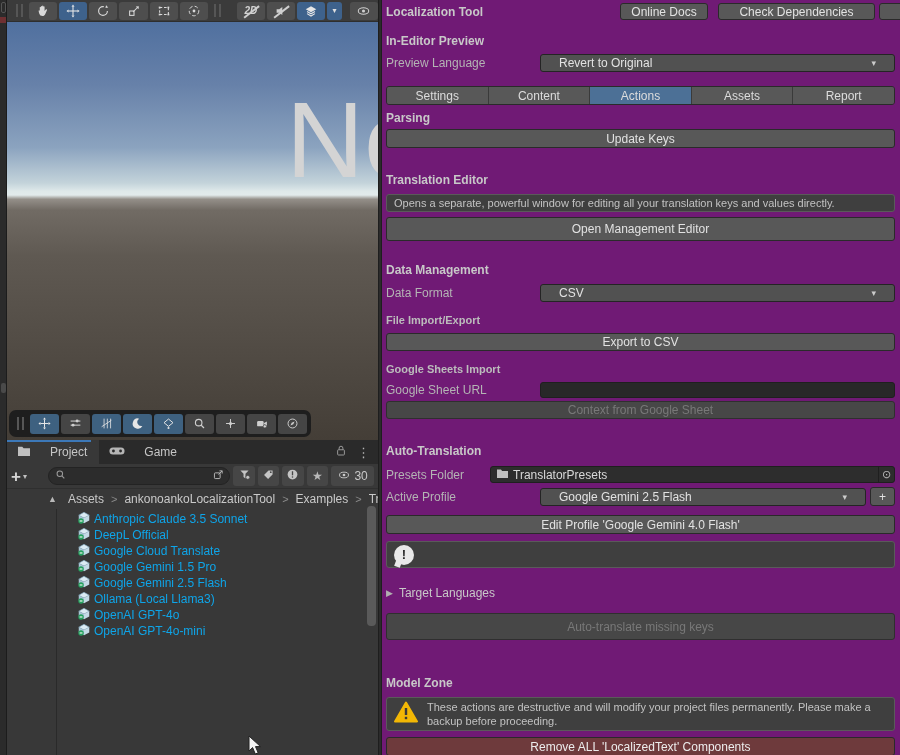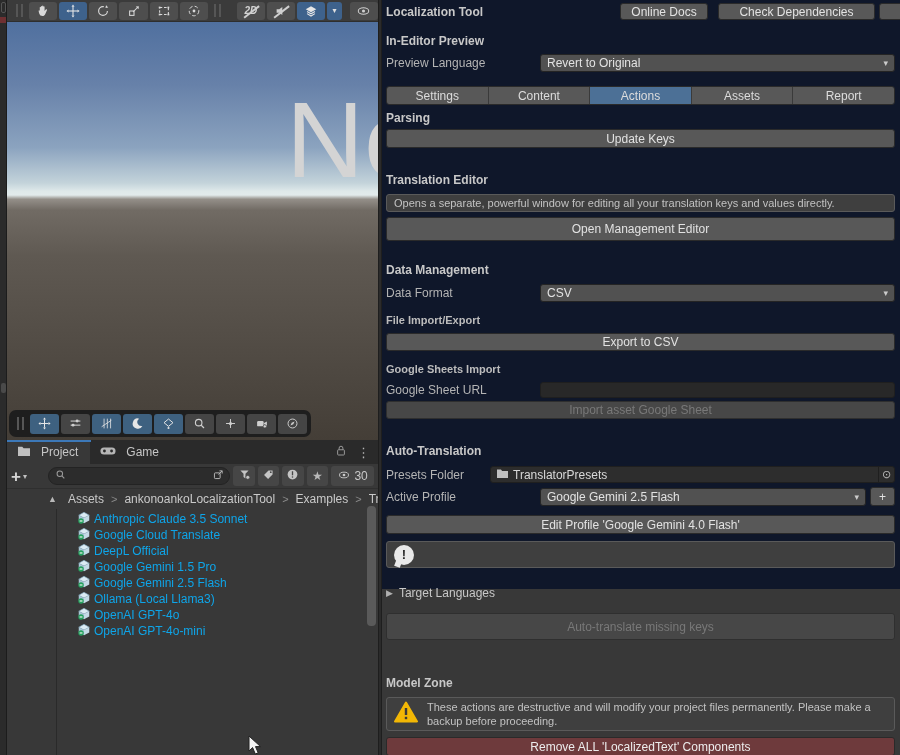--- a/index.html
+++ b/index.html
@@ -27,21 +27,21 @@
     background:linear-gradient(180deg,#50709f 0%,#6781a9 15%,#8ba3bf 30%,#c3d3da 38.5%,#dfe9ea 40.5%,#e2ebec 41.4%,#948f89 42.4%,#716b64 45%,#5f5952 56%,#443e37 100%); }
   #scene-text { position:absolute; left:279px; top:64px; font-size:108px; color:#d4d4d4; line-height:1; }
   #scene-overlay { position:absolute; left:2px; bottom:3px; height:27px; background:#1e1e1e; border-radius:7px; display:flex; align-items:center; gap:2px; padding:0 4px; }
   #scene-overlay .tbtn { height:20px; background:#454545; }
   #scene-overlay .tbtn.on { background:#3e6180; }
 
   
   #project-panel { position:absolute; left:7px; top:440px; width:371px; height:315px; background:#383838; }
   #proj-focusline { position:absolute; left:0; top:0; width:84px; height:2px; background:#3c78b8; }
   #proj-tabbar { position:absolute; left:0; top:0; width:100%; height:24px; background:#2a2a2a; display:flex; align-items:stretch; }
-  .ptab { display:flex; align-items:center; gap:10px; padding:0 12px 0 10px; color:#c6c6c6; }
+  .ptab { display:flex; align-items:center; gap:19px; padding:0 12px 0 10px; color:#c6c6c6; }
   .ptab.active { background:#383838; }
   #proj-tab-icons { margin-left:auto; display:flex; align-items:center; gap:10px; padding-right:8px; color:#9a9a9a; }
   .kebab { font-size:13px; color:#b5b5b5; }
 
   #proj-toolbar { position:absolute; left:0; top:24px; width:100%; height:25px; display:flex; align-items:center; padding:0 4px; border-bottom:1px solid #2f2f2f; }
   #plus-group { display:flex; align-items:center; gap:2px; width:40px; color:#d6d6d6; }
   #plus-group .plus { font-size:17px; font-weight:bold; line-height:1; }
   #plus-group .arr { font-size:8px; color:#c0c0c0; }
   #proj-search { flex:0 0 178px; height:18px; background:#2c2c2c; border:1px solid #232323; border-radius:9px; display:flex; align-items:center; padding:0 4px 0 6px; }
   #proj-search input { flex:1; background:transparent; border:none; outline:none; color:#ddd; font-size:11px; min-width:0; }
@@ -56,27 +56,27 @@
 
   #tree-pane { position:absolute; left:0; top:69px; width:50px; height:246px; border-right:1px solid #2a2a2a; }
   #tree-scroll { position:absolute; right:2px; top:66px; width:9px; height:120px; background:#5a5a5a; border-radius:4px; }
   #asset-list { position:absolute; left:51px; top:71px; right:6px; }
   .arow { height:16px; display:flex; align-items:center; gap:3px; padding-left:19px; color:#0ea5e9; white-space:nowrap; }
 
   
   #v-divider { position:absolute; left:378px; top:0; width:4px; height:755px; background:#2b2b2b; border-left:1px solid #1e1e1e; border-right:1px solid #1e1e1e; }
 
   
-  #inspector { position:absolute; left:382px; top:0; width:518px; height:589px; background:#0f172a; padding:2px 5px 0 4px; }
+  #inspector { position:absolute; left:382px; top:0; width:518px; height:755px; background:#701a75; padding:2px 5px 0 4px; }
   .hdr { font-weight:bold; color:#c8c8c8; }
   .subhdr { font-weight:bold; font-size:11px; color:#bcbcbc; }
   .row { display:flex; align-items:center; }
   .lbl { width:154px; flex:none; color:#b4b4b4; }
   .lbl.narrow { width:104px; }
-  .dd { flex:1; height:18px; background:#515151; border:1px solid #242424; border-radius:3px; display:flex; align-items:center; padding:0 6px; color:#e2e2e2; }
+  .dd { flex:1; height:18px; background:#515151; border:1px solid #242424; border-radius:3px; display:flex; align-items:center; padding:0 18px; color:#e2e2e2; }
   .dd .arr { margin-left:auto; font-size:9px; color:#cccccc; }
   .btn { height:19px; background:#585858; border:1px solid #2a2a2a; border-radius:3px; display:flex; align-items:center; justify-content:center; color:#e2e2e2; font-size:12px; }
   .btn.tall { height:24px; }
   .btn.disabled { background:#474747; color:#787878; border-color:#2f2f2f; }
   .btn.danger { background:#6e3a3c; color:#ececec; border-color:#2a2a2a; }
   #hdr-row { position:relative; height:19px; display:flex; align-items:center; }
   #hdr-row .btn { position:absolute; top:1px; height:17px; }
   #btn-docs { left:234px; width:88px; }
   #btn-deps { left:332px; width:157px; }
   #btn-sliver { right:-6px; width:22px; border-radius:3px 0 0 3px; }
@@ -387,31 +387,31 @@
         <span>Anthropic Claude 3.5 Sonnet</span>
       </div>
       <div class="arow">
         <span><svg width="14" height="14" viewBox="0 0 16 16">
               <path d="M8 1.5 14 4.8 8 8 2 4.8Z" fill="#dcebf3" stroke="#7fa9c0" stroke-width="0.7"></path>
               <path d="M2 4.8V10.8L8 14V8Z" fill="#a9c6d6"></path>
               <path d="M14 4.8V10.8L8 14V8Z" fill="#c4dae6"></path>
               <circle cx="4.6" cy="11.4" r="3.1" fill="#27a05f"></circle>
               <rect x="3" y="10.8" width="3.2" height="1.2" fill="#ffffff"></rect>
             </svg></span>
+        <span>DeepL Official</span>
+      </div>
+      <div class="arow">
+        <span><svg width="14" height="14" viewBox="0 0 16 16">
+              <path d="M8 1.5 14 4.8 8 8 2 4.8Z" fill="#dcebf3" stroke="#7fa9c0" stroke-width="0.7"></path>
+              <path d="M2 4.8V10.8L8 14V8Z" fill="#a9c6d6"></path>
+              <path d="M14 4.8V10.8L8 14V8Z" fill="#c4dae6"></path>
+              <circle cx="4.6" cy="11.4" r="3.1" fill="#27a05f"></circle>
+              <rect x="3" y="10.8" width="3.2" height="1.2" fill="#ffffff"></rect>
+            </svg></span>
         <span>Google Cloud Translate</span>
-      </div>
-      <div class="arow">
-        <span><svg width="14" height="14" viewBox="0 0 16 16">
-              <path d="M8 1.5 14 4.8 8 8 2 4.8Z" fill="#dcebf3" stroke="#7fa9c0" stroke-width="0.7"></path>
-              <path d="M2 4.8V10.8L8 14V8Z" fill="#a9c6d6"></path>
-              <path d="M14 4.8V10.8L8 14V8Z" fill="#c4dae6"></path>
-              <circle cx="4.6" cy="11.4" r="3.1" fill="#27a05f"></circle>
-              <rect x="3" y="10.8" width="3.2" height="1.2" fill="#ffffff"></rect>
-            </svg></span>
-        <span>DeepL Official</span>
       </div>
       <div class="arow">
         <span><svg width="14" height="14" viewBox="0 0 16 16">
               <path d="M8 1.5 14 4.8 8 8 2 4.8Z" fill="#dcebf3" stroke="#7fa9c0" stroke-width="0.7"></path>
               <path d="M2 4.8V10.8L8 14V8Z" fill="#a9c6d6"></path>
               <path d="M14 4.8V10.8L8 14V8Z" fill="#c4dae6"></path>
               <circle cx="4.6" cy="11.4" r="3.1" fill="#27a05f"></circle>
               <rect x="3" y="10.8" width="3.2" height="1.2" fill="#ffffff"></rect>
             </svg></span>
         <span>Google Gemini 1.5 Pro</span>
@@ -507,21 +507,21 @@
     </div>
     <div class="subhdr" style="margin-top:12px">File Import/Export</div>
     <div class="row" style="margin-top:7px;gap:5px">
       <div class="btn" style="flex:1;height:18px">Export to CSV</div>
     </div>
     <div class="subhdr" style="margin-top:12px">Google Sheets Import</div>
     <div class="row" style="margin-top:7px">
       <span class="lbl">Google Sheet URL</span>
       <div class="txtfield"></div>
     </div>
-    <div class="btn disabled" style="margin-top:3px;height:18px">Import asset Google Sheet</div>
+    <div class="btn disabled" style="margin-top:3px;height:18px">Context from Google Sheet</div>
 
     <div class="hdr" style="margin-top:25px">Auto-Translation</div>
     <div class="row" style="margin-top:8px">
       <span class="lbl narrow">Presets Folder</span>
       <div class="objfield">
         <span><svg width="13" height="11" viewBox="0 0 16 14">
               <path d="M1 2h5l1.5 1.8H15v9H1z" fill="#c0c0c0"></path>
             </svg></span>
         <span>TranslatorPresets</span>
         <span class="picker">⊙</span>

